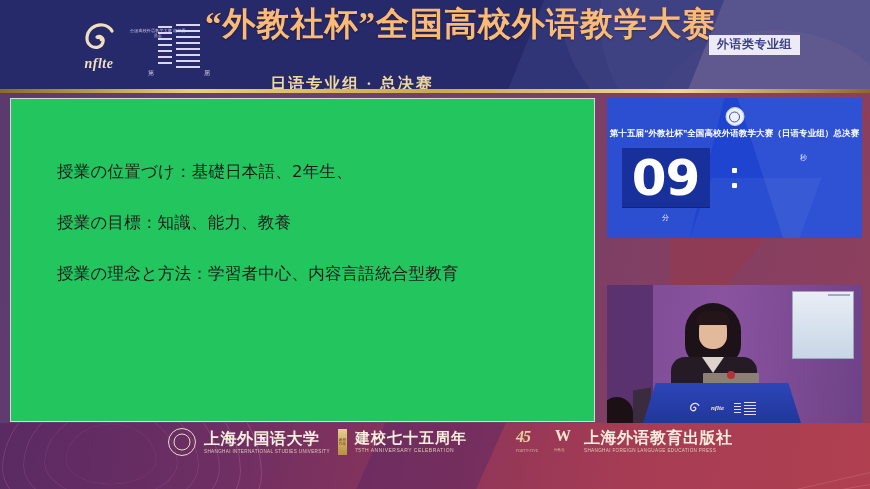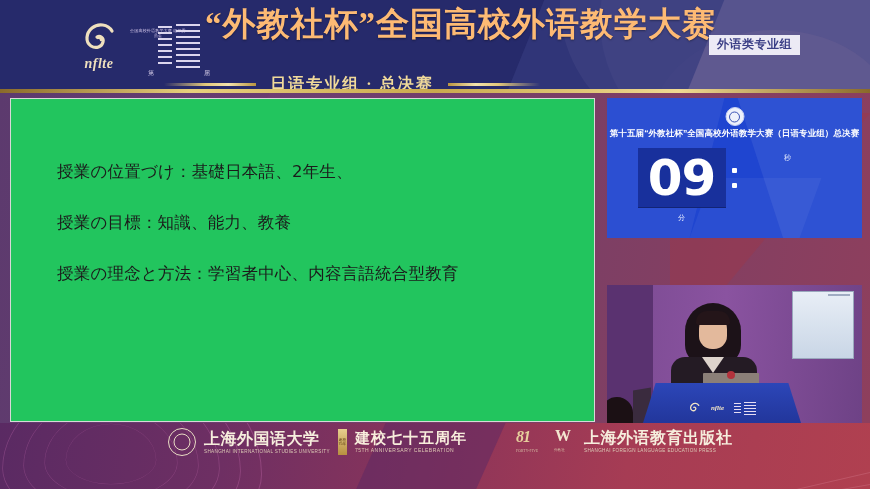--- a/index.html
+++ b/index.html
@@ -143,20 +143,21 @@
     white-space: nowrap;
   }
   .hdr-sub-wrap {
     position: absolute;
     left: 0; top: 74px;
     width: 704px; height: 20px;
     display: flex;
     align-items: center;
     justify-content: center;
     gap: 14px;
+    flex-direction: column;
   }
   .hdr-rule {
     width: 92px; height: 3px;
     background: linear-gradient(90deg, rgba(190,150,60,0) 0%, #e2c87a 45%, #f3e3ad 70%, #b99540 100%);
   }
   .hdr-rule.right {
     background: linear-gradient(270deg, rgba(190,150,60,0) 0%, #e2c87a 45%, #f3e3ad 70%, #b99540 100%);
   }
   .hdr-sub {
     font-family: "Liberation Serif", "DejaVu Serif", serif;
@@ -266,21 +267,21 @@
     letter-spacing: .1px;
     white-space: nowrap;
   }
   .timer-digits {
     position: absolute;
     left: 0; top: 50px;
     width: 255px;
     display: flex;
     align-items: flex-start;
     justify-content: center;
-    gap: 2px;
+    gap: 18px;
   }
   .digit-group { position: relative; }
   .digit-card {
     width: 88px; height: 60px;
     background: #18309c;
     display: flex;
     align-items: center;
     justify-content: center;
     box-shadow: inset 0 -1px 0 rgba(0,0,0,.25);
   }
@@ -708,21 +709,21 @@
       <span>建校75年</span>
     </div>
     <div>
       <div class="ft-anniv-cn">建校七十五周年</div>
       <div class="ft-anniv-en">75TH ANNIVERSARY CELEBRATION</div>
     </div>
   </div>
 
   <div class="ft-right">
     <div class="ft-45">
-      <b>81</b>
+      <b>45</b>
       <em>FORTY-FIVE</em>
     </div>
     <div class="ft-w">
       <b>W</b>
       <em>外教社</em>
     </div>
     <div>
       <div class="ft-name-cn">上海外语教育出版社</div>
       <div class="ft-name-en">SHANGHAI FOREIGN LANGUAGE EDUCATION PRESS</div>
     </div>

